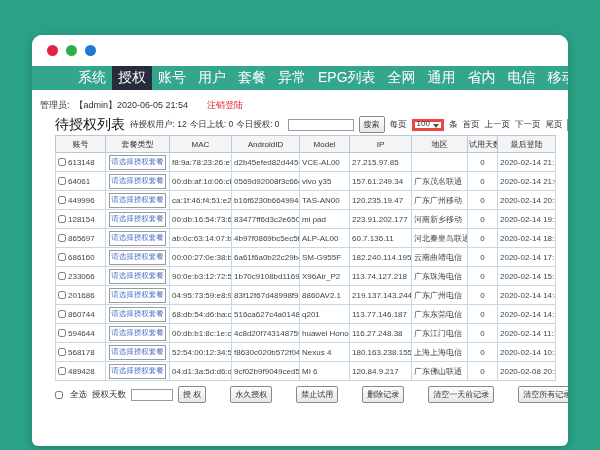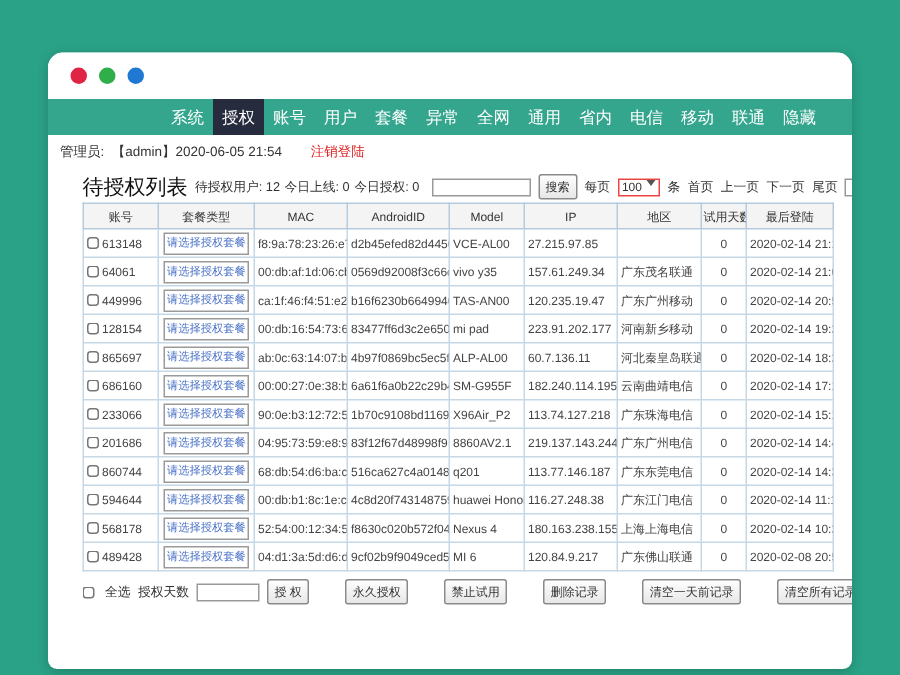--- a/index.html
+++ b/index.html
@@ -8,32 +8,32 @@
     background:#2aa287;
     font-family:"Liberation Sans","DejaVu Sans",sans-serif;
   }
   .window{
     position:absolute;left:32px;right:32px;top:35px;bottom:4px;
     background:#fff;border-radius:10px 10px 6px 6px;overflow:hidden;
     box-shadow:0 2px 8px rgba(0,0,0,.2);
   }
   .titlebar{height:31px;display:flex;align-items:center;padding-left:15px;gap:8px;background:#fff}
   .dot{width:11px;height:11px;border-radius:50%}
-  .navbar{height:24px;background:#35a68e;display:flex;align-items:stretch;padding-left:76px;font-size:11px;color:#fff}
+  .navbar{height:24px;background:#35a68e;display:flex;align-items:stretch;padding-left:40px;font-size:14px;color:#fff}
   .nav-item{display:flex;align-items:center;padding:0 6px;cursor:pointer;white-space:nowrap}
   .nav-item.active{background:#262b3d}
-  .adminbar{height:22px;display:flex;align-items:center;font-size:9px;color:#333;padding-left:8px;gap:5px}
+  .adminbar{height:22px;display:flex;align-items:flex-end;font-size:9px;color:#333;padding-left:8px;gap:5px}
   .logout{color:#e02424;margin-left:14px;cursor:pointer}
   .content{padding:4px 13px 0 23px}
   .info-row{display:flex;align-items:center;font-size:8.5px;color:#333;height:17px;gap:5px;margin-bottom:2px;white-space:nowrap}
   .info-title{font-weight:normal;color:#111;font-size:14px}
   .stat{margin-right:3px}
   .search-input{width:66px;height:12px;border:1px solid #999;font-size:8px;padding:0 2px;box-sizing:border-box}
   .btn-sm{font-size:8px;border:1px solid #8a8a8a;background:linear-gradient(#fefefe,#e7e7e7);padding:2px 4px;border-radius:2px;color:#333;cursor:pointer;white-space:nowrap}
-  .pp-select{display:inline-flex;align-items:flex-start;border:1px solid #ef4444;height:12px;padding:0 2px;gap:3px;font-size:8px;box-sizing:border-box;cursor:pointer}
+  .pp-select{display:inline-flex;align-items:flex-end;border:3px solid #ef4444;height:12px;padding:0 2px;gap:3px;font-size:8px;box-sizing:border-box;cursor:pointer}
   .pp-arrow{width:0;height:0;border-left:3px solid transparent;border-right:3px solid transparent;border-top:4px solid #555}
   .page-link{color:#333;cursor:pointer}
   .page-input{width:16px;height:12px;border:1px solid #999;font-size:8px;text-align:center;box-sizing:border-box}
   table{border-collapse:collapse;table-layout:fixed;width:500px;font-size:8px}
   th{background:#f4f4f4;border:1px solid #b5cbdd;height:16px;font-weight:normal;color:#333;overflow:hidden;white-space:nowrap;padding:0 1px}
   td{border:1px solid #c6d8e6;height:18px;padding:0 2px;color:#444;overflow:hidden;white-space:nowrap}
   td.center{text-align:center}
   .cb{width:8px;height:8px;margin:0 2px 0 0;vertical-align:middle}
   .pkg-select{display:flex;align-items:center;justify-content:center;border:1px solid #9a9a9a;height:13px;margin:0 1px;color:#4a72c8;font-size:7.5px;background:#fff;white-space:nowrap;cursor:pointer}
   .bottom-bar{display:flex;align-items:center;gap:5px;font-size:8.5px;color:#333;margin-top:5px;white-space:nowrap}
@@ -50,20 +50,21 @@
     <span class="dot" style="background:#1f78d1"></span>
   </div>
 
   <div class="navbar">
       <span class="nav-item">系统</span>
       <span class="nav-item active">授权</span>
       <span class="nav-item">账号</span>
       <span class="nav-item">用户</span>
       <span class="nav-item">套餐</span>
       <span class="nav-item">异常</span>
+      <span class="nav-item">EPG列表</span>
       <span class="nav-item">全网</span>
       <span class="nav-item">通用</span>
       <span class="nav-item">省内</span>
       <span class="nav-item">电信</span>
       <span class="nav-item">移动</span>
       <span class="nav-item">联通</span>
       <span class="nav-item">隐藏</span>
     </div>
 
   <div class="adminbar">

